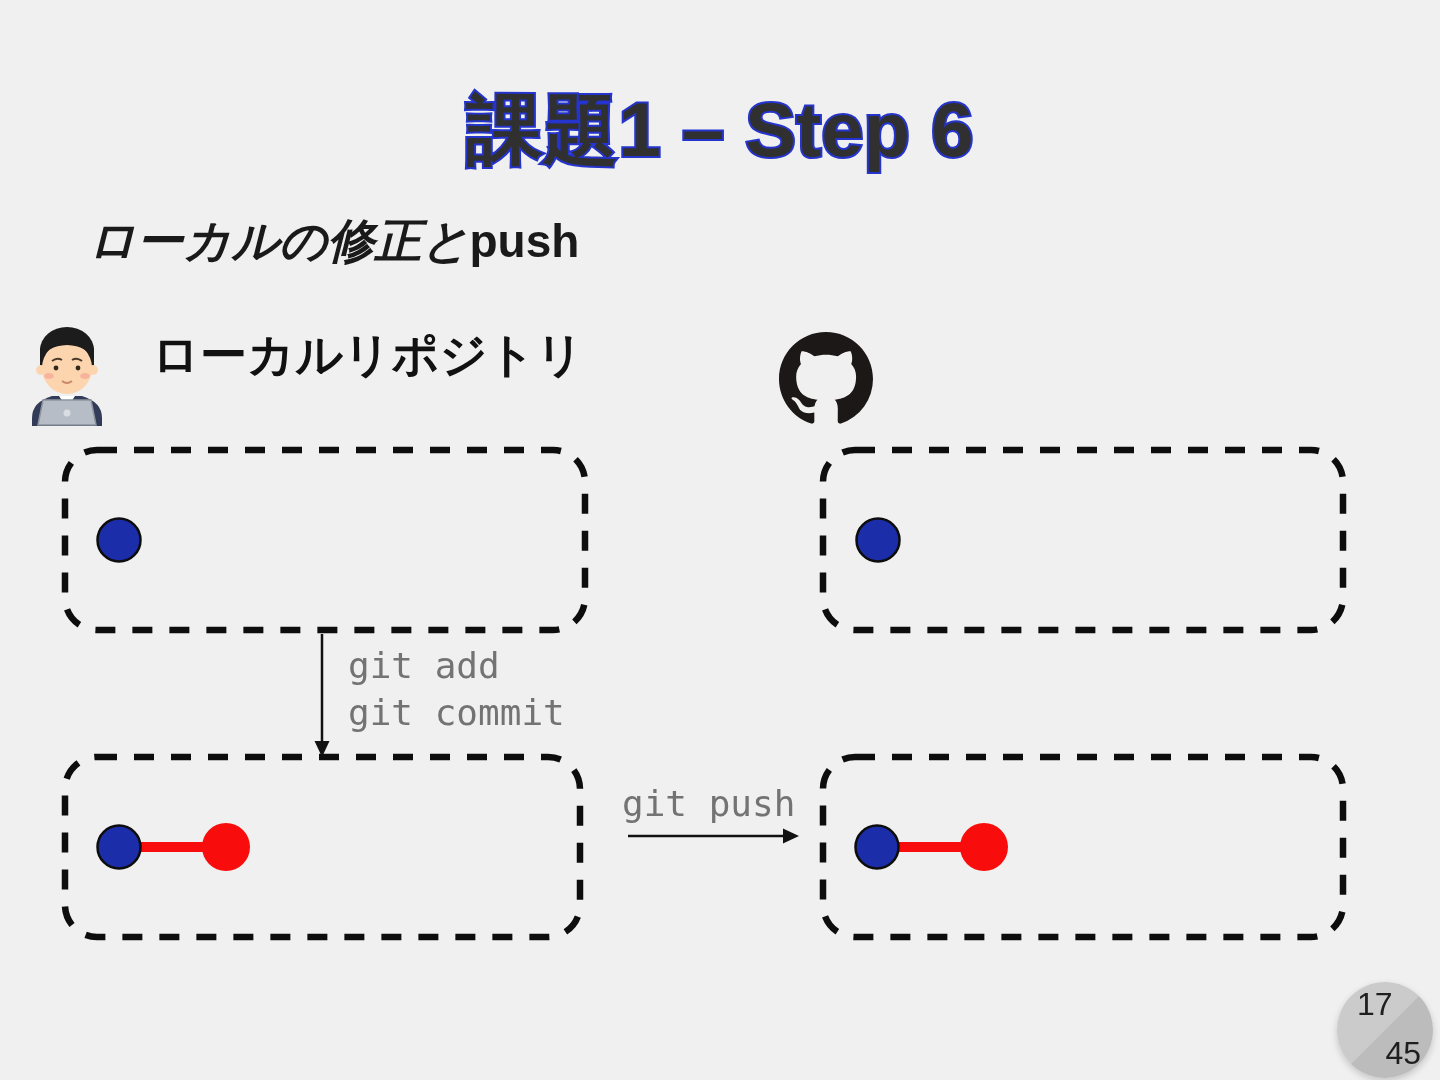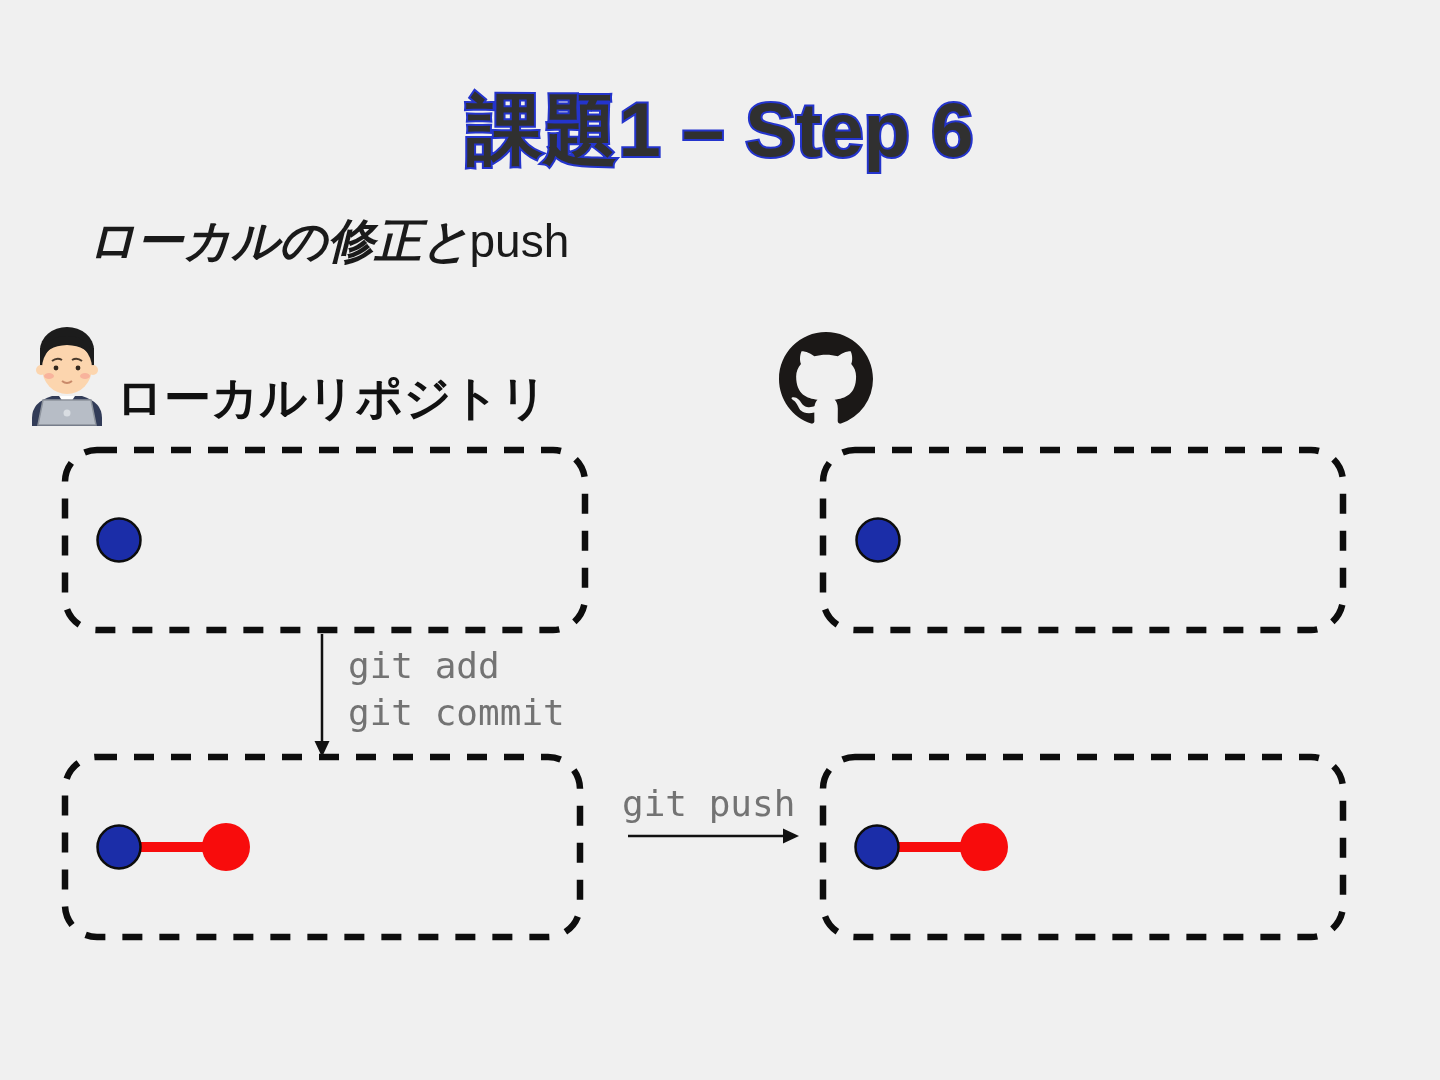--- a/index.html
+++ b/index.html
@@ -12,24 +12,24 @@
   }
   .abs{position:absolute;}
   .slide{position:absolute;left:0;top:0;width:1440px;height:860px;}
 
   
   .title-svg{left:0;top:36px;}
 
   
   .subtitle{left:88px;top:210px;font-size:47px;color:#1a1a1a;white-space:nowrap;}
   .subtitle .jp{font-weight:700;font-style:italic;}
-  .subtitle .latin{font-weight:400;font-size:46px;}
+  .subtitle .latin{font-weight:700;font-size:46px;}
 
   
-  .col-header{display:flex;align-items:flex-end;white-space:nowrap;}
+  .col-header{display:flex;align-items:flex-start;white-space:nowrap;gap:36px;}
   .col-header .label{font-size:47px;font-weight:700;color:#111;}
   .header-local{left:28px;top:324px;}
   .header-local .label{margin-left:10px;}
   .header-remote{left:779px;top:332px;}
   .header-remote .label{margin-left:6px;}
 
   
   .diagram{left:0;top:0;}
 
   
@@ -112,14 +112,18 @@
     <line x1="322" y1="634" x2="322" y2="744" stroke="#111" stroke-width="2.5"></line>
     <polygon points="322,757 314.5,741 329.5,741" fill="#111"></polygon>
 
     <line x1="628" y1="836" x2="786" y2="836" stroke="#111" stroke-width="2.5"></line>
     <polygon points="799,836 783,828.5 783,843.5" fill="#111"></polygon>
   </svg>
 
   <div class="abs cmd cmd-add-commit"><div>git add</div><div>git commit</div></div>
   <div class="abs cmd cmd-push">git push</div>
 
+  <div class="abs page-badge">
+    <span class="cur">17</span>
+    <span class="tot">45</span>
+  </div>
 
 </div>
 
 </body></html>

